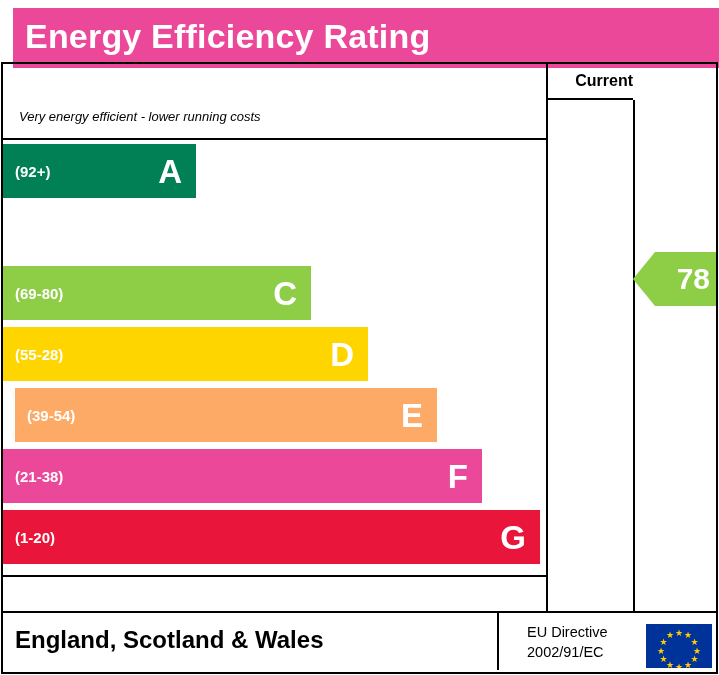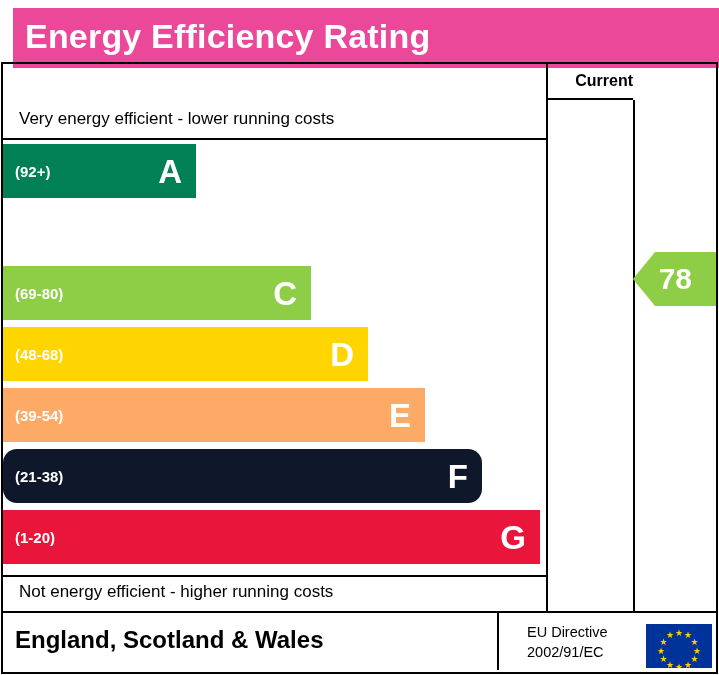--- a/index.html
+++ b/index.html
@@ -82,21 +82,22 @@
     height: 511px;
     border-left: 2px solid #000;
   }
   .vline-a { left: 543px; }
   .vline-b { left: 630px; }
 
   
   .caption {
     position: absolute;
     left: 16px;
-    font-size: 17px;
+    font-style: italic;
+    font-size: 13px;
     color: #000;
     white-space: nowrap;
   }
   .caption-top { top: 45px; }
   .caption-bottom { top: 518px; }
 
   .sep-line {
     position: absolute;
     left: 0;
     width: 543px;
@@ -137,21 +138,21 @@
   .marker {
     position: absolute;
     height: 54px;
     display: flex;
     align-items: center;
     justify-content: flex-end;
     box-sizing: border-box;
     color: #ffffff;
     font-size: 30px;
     font-weight: bold;
-    padding-right: 24px;
+    padding-right: 6px;
   }
   .marker .point {
     position: absolute;
     left: -22px;
     top: 0;
     width: 0;
     height: 0;
     border-top: 27px solid transparent;
     border-bottom: 27px solid transparent;
     border-right: 22px solid currentColor;
@@ -226,39 +227,38 @@
       <span>Current</span>
     </div>
 
     <div class="vline vline-a"></div>
     <div class="vline vline-b"></div>
 
     <div class="sep-line sep-top"></div>
     <div class="sep-line sep-bottom"></div>
 
     <div class="caption caption-top">Very energy efficient - lower running costs</div>
-    <div class="caption caption-bottom">Not energy efficient - higher running costs</div>
 
     <div class="bar dark" style="left:0; top:80px; width:193px; background:#008054;">
       <span class="range">(92+)</span>
       <span class="letter">A</span>
     </div>
     <div class="bar dark" style="left:0; top:202px; width:308px; background:#8dce46;">
       <span class="range">(69-80)</span>
       <span class="letter">C</span>
     </div>
     <div class="bar dark" style="left:0; top:263px; width:365px; background:#ffd500;">
-      <span class="range">(48-68)</span>
+      <span class="range">(55-28)</span>
       <span class="letter">D</span>
     </div>
-    <div class="bar dark" style="left:0; top:324px; width:422px; background:#fcaa65;">
+    <div class="bar dark" style="left:12px; top:324px; width:422px; background:#fcaa65;">
       <span class="range">(39-54)</span>
       <span class="letter">E</span>
     </div>
-    <div class="bar dark" style="left:0; top:385px; width:479px; background:#0f172a;border-radius:14px;">
+    <div class="bar dark" style="left:0; top:385px; width:479px; background:#ec4899;">
       <span class="range">(21-38)</span>
       <span class="letter">F</span>
     </div>
     <div class="bar dark" style="left:0; top:446px; width:537px; background:#e9153b;">
       <span class="range">(1-20)</span>
       <span class="letter">G</span>
     </div>
 
 
     <div class="marker" style="left:652px; top:188px; width:61px; background:#8dce46; color:#8dce46;">

